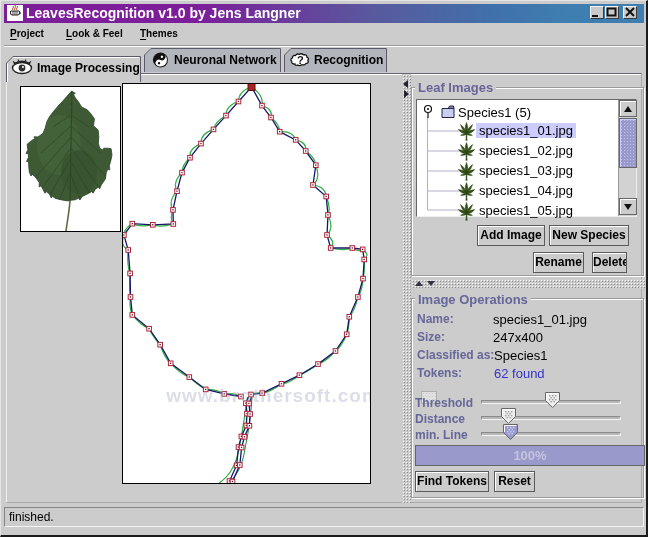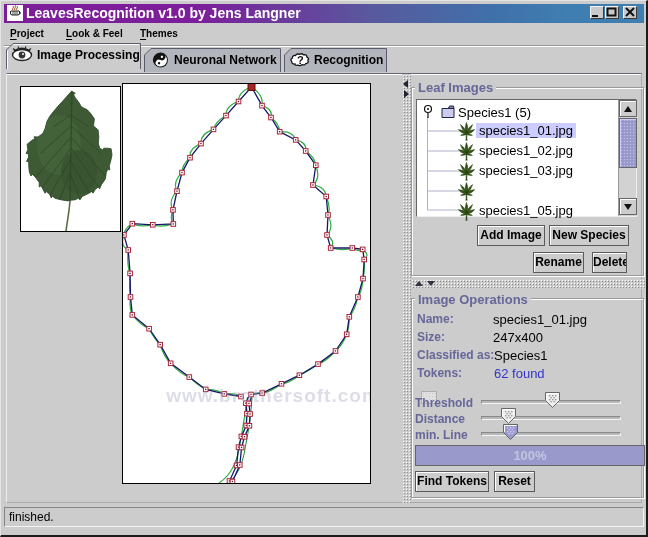--- a/index.html
+++ b/index.html
@@ -78,21 +78,21 @@
       <rect x="1.5" y="1.5" width="8" height="7" fill="none" stroke="#111" stroke-width="2"></rect>
     </svg></div>
 <div class="abs wbtn" style="left:623px;"><svg width="12" height="11">
       <path d="M2 1 L10 9 M10 1 L2 9" stroke="#111" stroke-width="2"></path>
     </svg></div>
 <div id="menubar" class="abs"></div>
 <div class="menu" style="left:10px;"><u>P</u>roject</div>
 <div class="menu" style="left:66px;"><u>L</u>ook &amp; Feel</div>
 <div class="menu" style="left:140px;"><u>T</u>hemes</div>
 
-<div class="tab" style="left:6px;top:43px;width:135px;height:26px;">
+<div class="tab" style="left:6px;top:56px;width:135px;height:26px;">
     <svg class="tabshape" width="135" height="26" viewBox="0 0 135 26">
       <path d="M0.5 26 L0.5 7 L7 0.5 L134.5 0.5 L134.5 26" fill="#cccccc" stroke="#5a5a6a" stroke-width="1"></path>
       <path d="M7.5 1.5 L133 1.5 M1.5 7.5 L1.5 26" stroke="#ffffff" stroke-width="1" fill="none"></path>
       <g transform="translate(6,5)">
         <ellipse cx="10" cy="7" rx="9.5" ry="5.5" fill="#fff" stroke="#222" stroke-width="1.4"></ellipse>
 <path d="M2 3 Q10 -2.5 18 3" fill="none" stroke="#222" stroke-width="1.6"></path>
 <circle cx="10" cy="7" r="3.4" fill="#333"></circle>
         <circle cx="11" cy="6" r="1" fill="#fff"></circle>
 <path d="M3 2 l-2 -1.5 M7 0.6 l-1 -2 M13 0.6 l1 -2 M17 2 l2 -1.5" stroke="#222" stroke-width="1.1"></path>
       </g>
@@ -359,20 +359,21 @@
 <path d="M8.5 0.5 Q10.3 4.5 9.6 9 L8.5 10.6 L7.4 9 Q6.7 4.5 8.5 0.5 Z"></path>
 <path d="M2.4 2.6 Q6.3 5.2 8.2 9.2 L8.5 10.8 L7 10 Q3.8 7.5 2.4 2.6 Z"></path>
 <path d="M14.6 2.6 Q10.7 5.2 8.8 9.2 L8.5 10.8 L10 10 Q13.2 7.5 14.6 2.6 Z"></path>
 <path d="M0.3 7.6 Q4.4 8.1 7.7 9.8 L8.7 11 L7.2 11.6 Q3.2 11.6 0.3 7.6 Z"></path>
 <path d="M16.7 7.6 Q12.6 8.1 9.3 9.8 L8.3 11 L9.8 11.6 Q13.8 11.6 16.7 7.6 Z"></path>
 <path d="M2.6 13.3 Q5.7 11.6 8.4 10.9 L9 10.7 L8.8 12 Q6.6 13.9 2.6 13.3 Z"></path>
 <path d="M14.4 13.3 Q11.3 11.6 8.6 10.9 L8 10.7 L8.2 12 Q10.4 13.9 14.4 13.3 Z"></path>
 <path d="M8.1 11 L8.9 11 L8.9 16.5 Q8.9 17.6 9.4 18.2 L7.6 18.2 Q8.1 17.6 8.1 16.5 Z"></path>
 </g>
       </svg></div>
+    <div class="trow" style="left:59px;top:83px;padding:0 3px;">species1_04.jpg</div>
     <div class="abs" style="left:41px;top:102px;"><svg width="17" height="19" viewBox="0 0 17 19">
         <g fill="#365318" stroke="#203a0c" stroke-width="0.5">
 <path d="M8.5 0.5 Q10.3 4.5 9.6 9 L8.5 10.6 L7.4 9 Q6.7 4.5 8.5 0.5 Z"></path>
 <path d="M2.4 2.6 Q6.3 5.2 8.2 9.2 L8.5 10.8 L7 10 Q3.8 7.5 2.4 2.6 Z"></path>
 <path d="M14.6 2.6 Q10.7 5.2 8.8 9.2 L8.5 10.8 L10 10 Q13.2 7.5 14.6 2.6 Z"></path>
 <path d="M0.3 7.6 Q4.4 8.1 7.7 9.8 L8.7 11 L7.2 11.6 Q3.2 11.6 0.3 7.6 Z"></path>
 <path d="M16.7 7.6 Q12.6 8.1 9.3 9.8 L8.3 11 L9.8 11.6 Q13.8 11.6 16.7 7.6 Z"></path>
 <path d="M2.6 13.3 Q5.7 11.6 8.4 10.9 L9 10.7 L8.8 12 Q6.6 13.9 2.6 13.3 Z"></path>
 <path d="M14.4 13.3 Q11.3 11.6 8.6 10.9 L8 10.7 L8.2 12 Q10.4 13.9 14.4 13.3 Z"></path>
 <path d="M8.1 11 L8.9 11 L8.9 16.5 Q8.9 17.6 9.4 18.2 L7.6 18.2 Q8.1 17.6 8.1 16.5 Z"></path>

